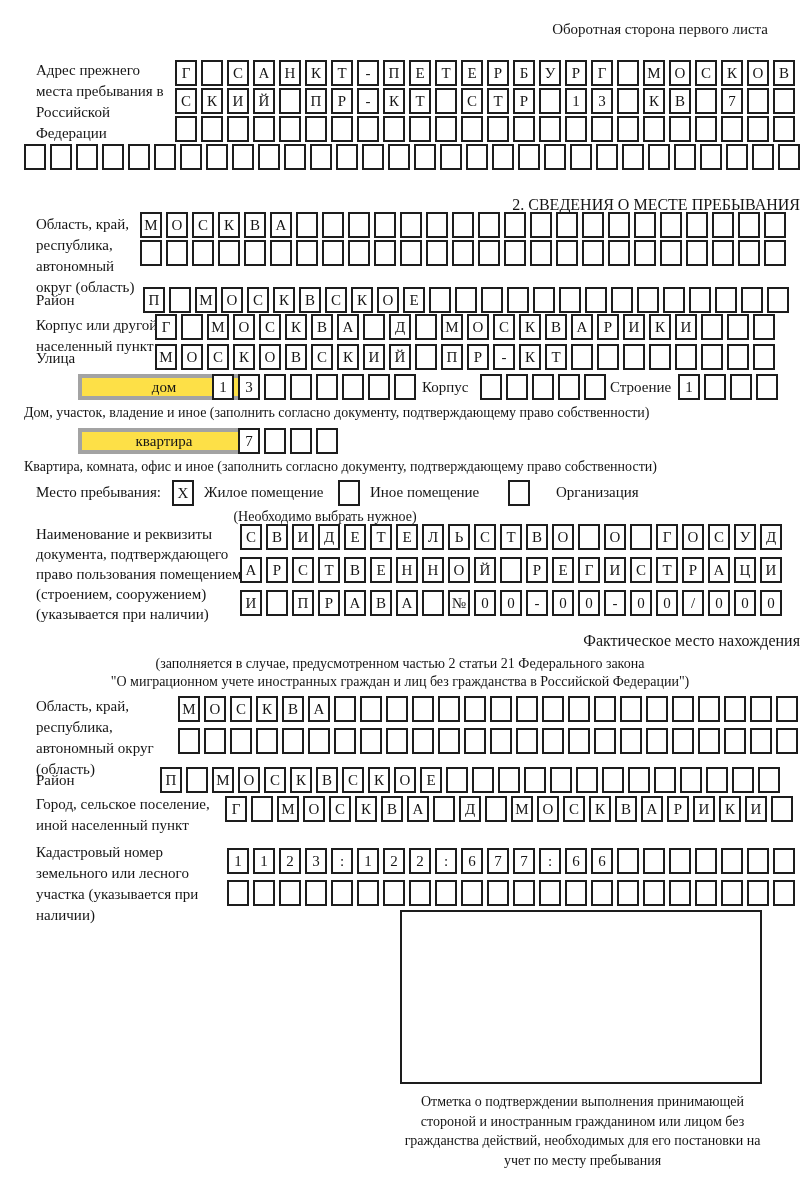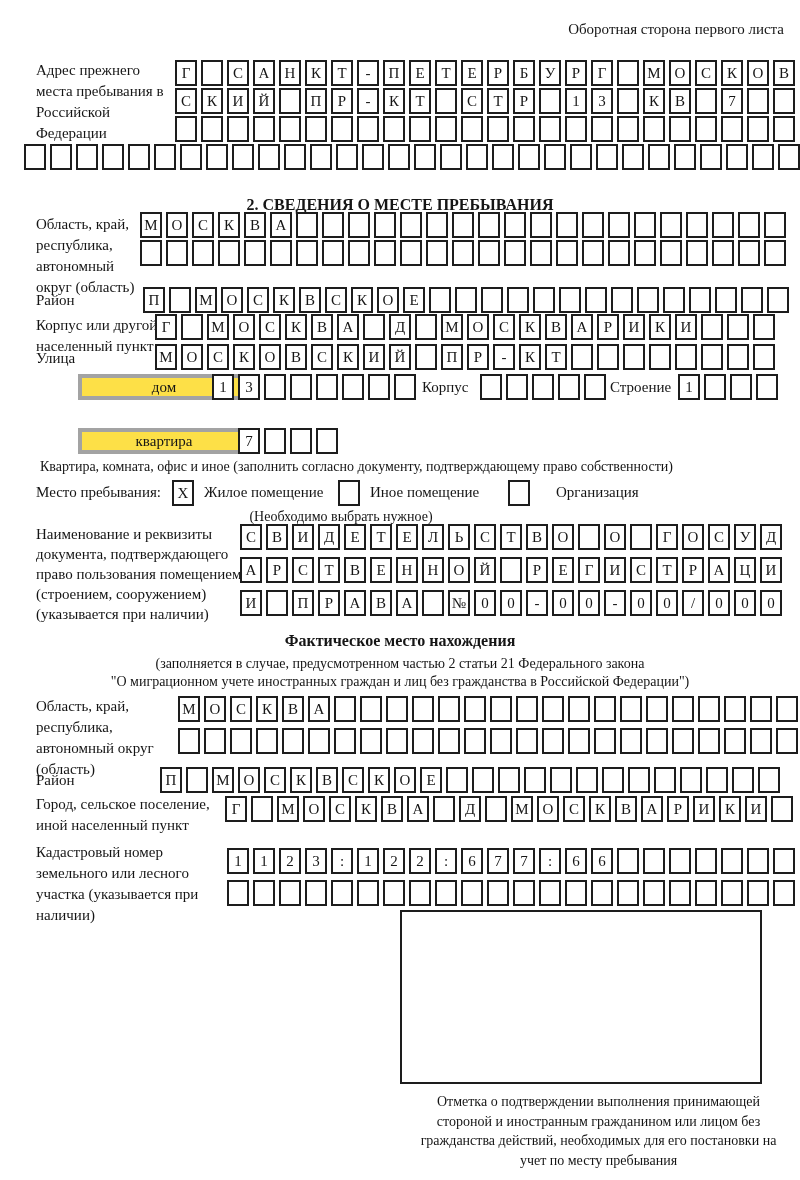--- a/index.html
+++ b/index.html
@@ -2,40 +2,40 @@
 <html><head>
 <meta charset="utf-8">
 <style>
   html,body{margin:0;padding:0;background:#ffffff;}
   .page{
     position:relative;width:800px;height:1180px;background:#fff;
     font-family:"Liberation Serif","DejaVu Serif",serif;color:#151515;
     overflow:hidden;
   }
   .lbl{position:absolute;font-size:15px;line-height:21px;}
-  .cap{position:absolute;font-size:14px;line-height:18px;margin-left:16px;}
+  .cap{position:absolute;font-size:14px;line-height:18px;}
   .center{text-align:center;}
   .right{text-align:right;}
   .row{position:absolute;display:flex;}
   .cell{
     flex:0 0 auto;width:22px;height:26px;box-sizing:border-box;
     border:2px solid #1d1d1d;margin-right:4px;background:#fff;
     display:flex;align-items:center;justify-content:center;
     font-size:15px;line-height:1;
   }
   .cellbox{
     position:absolute;width:22px;height:26px;box-sizing:border-box;
     border:2px solid #1d1d1d;background:#fff;
     display:flex;align-items:center;justify-content:center;font-size:15px;
   }
   .value-box{
     position:absolute;height:26px;box-sizing:border-box;border:4px solid #a3a3a3;
     background:#fde047;display:flex;align-items:center;justify-content:center;font-size:15px;margin-left:48px;
   }
-  .title{position:absolute;left:0;width:100%;text-align:center;font-weight:bold;font-size:16px;}
+  .title{position:absolute;left:0;width:100%;text-align:right;font-weight:normal;font-size:16px;}
   .fullcap{position:absolute;left:0;width:100%;text-align:center;font-size:14px;}
   .stamp-box{position:absolute;border:2px solid #1d1d1d;background:#fff;box-sizing:border-box;}
 </style>
 </head>
 <body>
 
 <div class="page">
 
   <div class="cap right" style="top:20px;left:0;width:768px;font-size:15px">Оборотная сторона первого листа</div>
 
@@ -313,20 +313,21 @@
       <span class="cell"></span>
       <span class="cell"></span>
     </div>
   <div class="lbl" style="left:610px;top:377px">Строение</div>
   <div class="row" style="left:678px;top:374px">
       <span class="cell">1</span>
       <span class="cell"></span>
       <span class="cell"></span>
       <span class="cell"></span>
     </div>
+  <div class="cap" style="left:24px;top:404px">Дом, участок, владение и иное (заполнить согласно документу, подтверждающему право собственности)</div>
 
   <div class="value-box" style="left:30px;top:428px;width:172px">квартира</div>
   <div class="row" style="left:238px;top:428px">
       <span class="cell">7</span>
       <span class="cell"></span>
       <span class="cell"></span>
       <span class="cell"></span>
     </div>
   <div class="cap" style="left:24px;top:458px">Квартира, комната, офис и иное (заполнить согласно документу, подтверждающему право собственности)</div>
 

